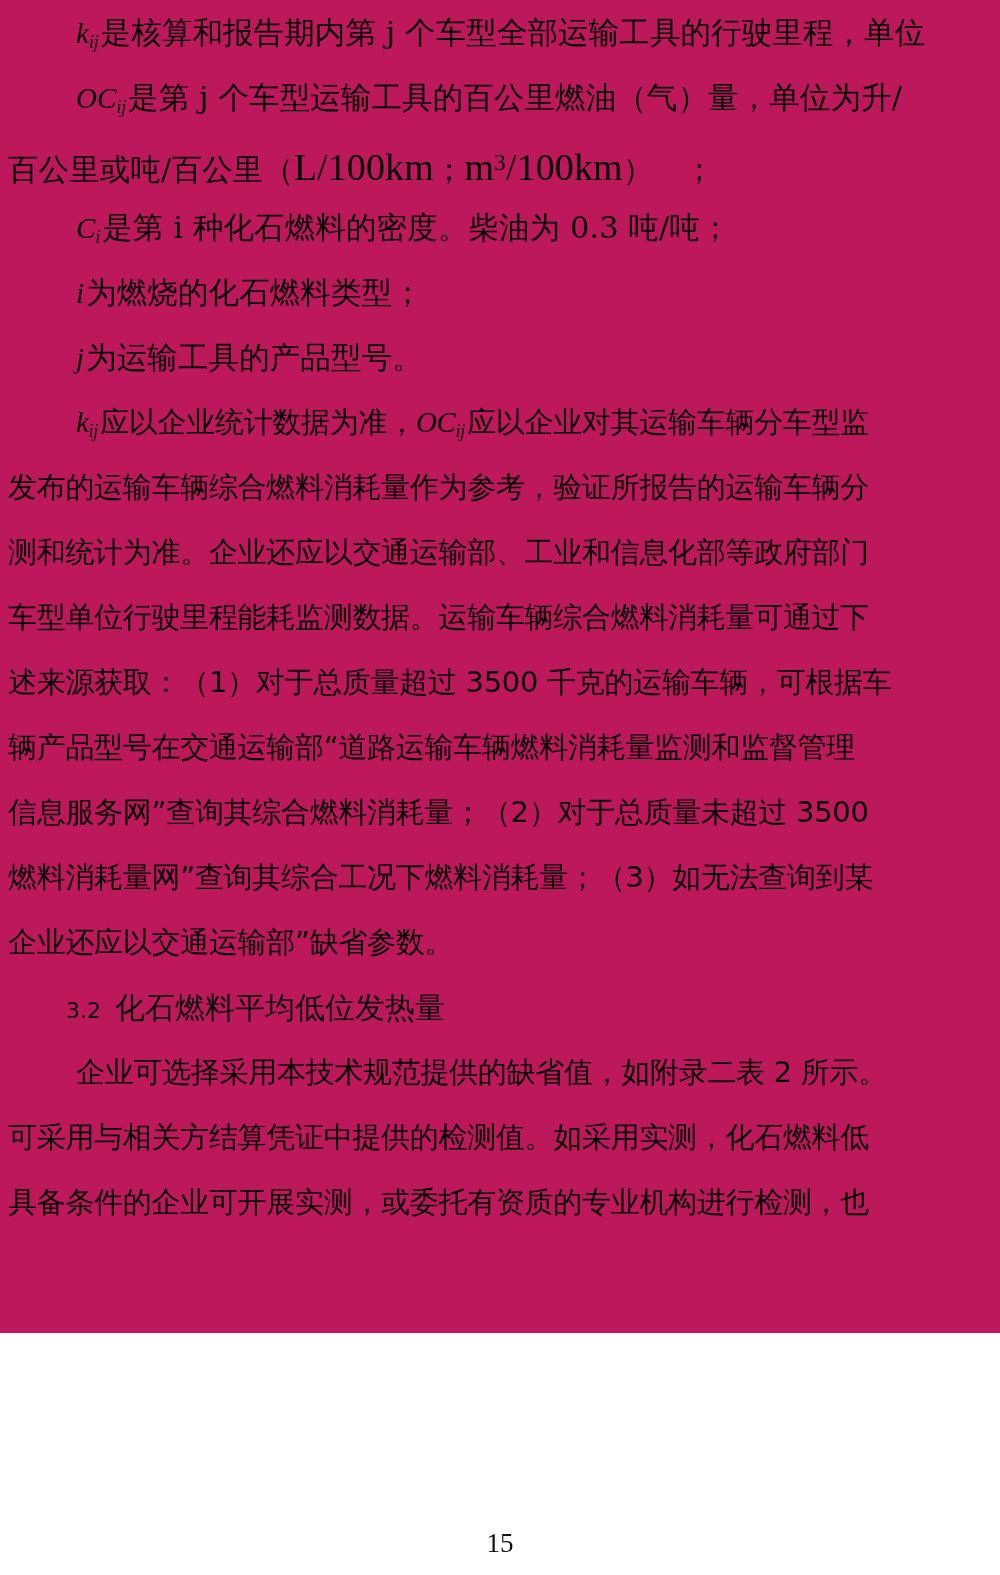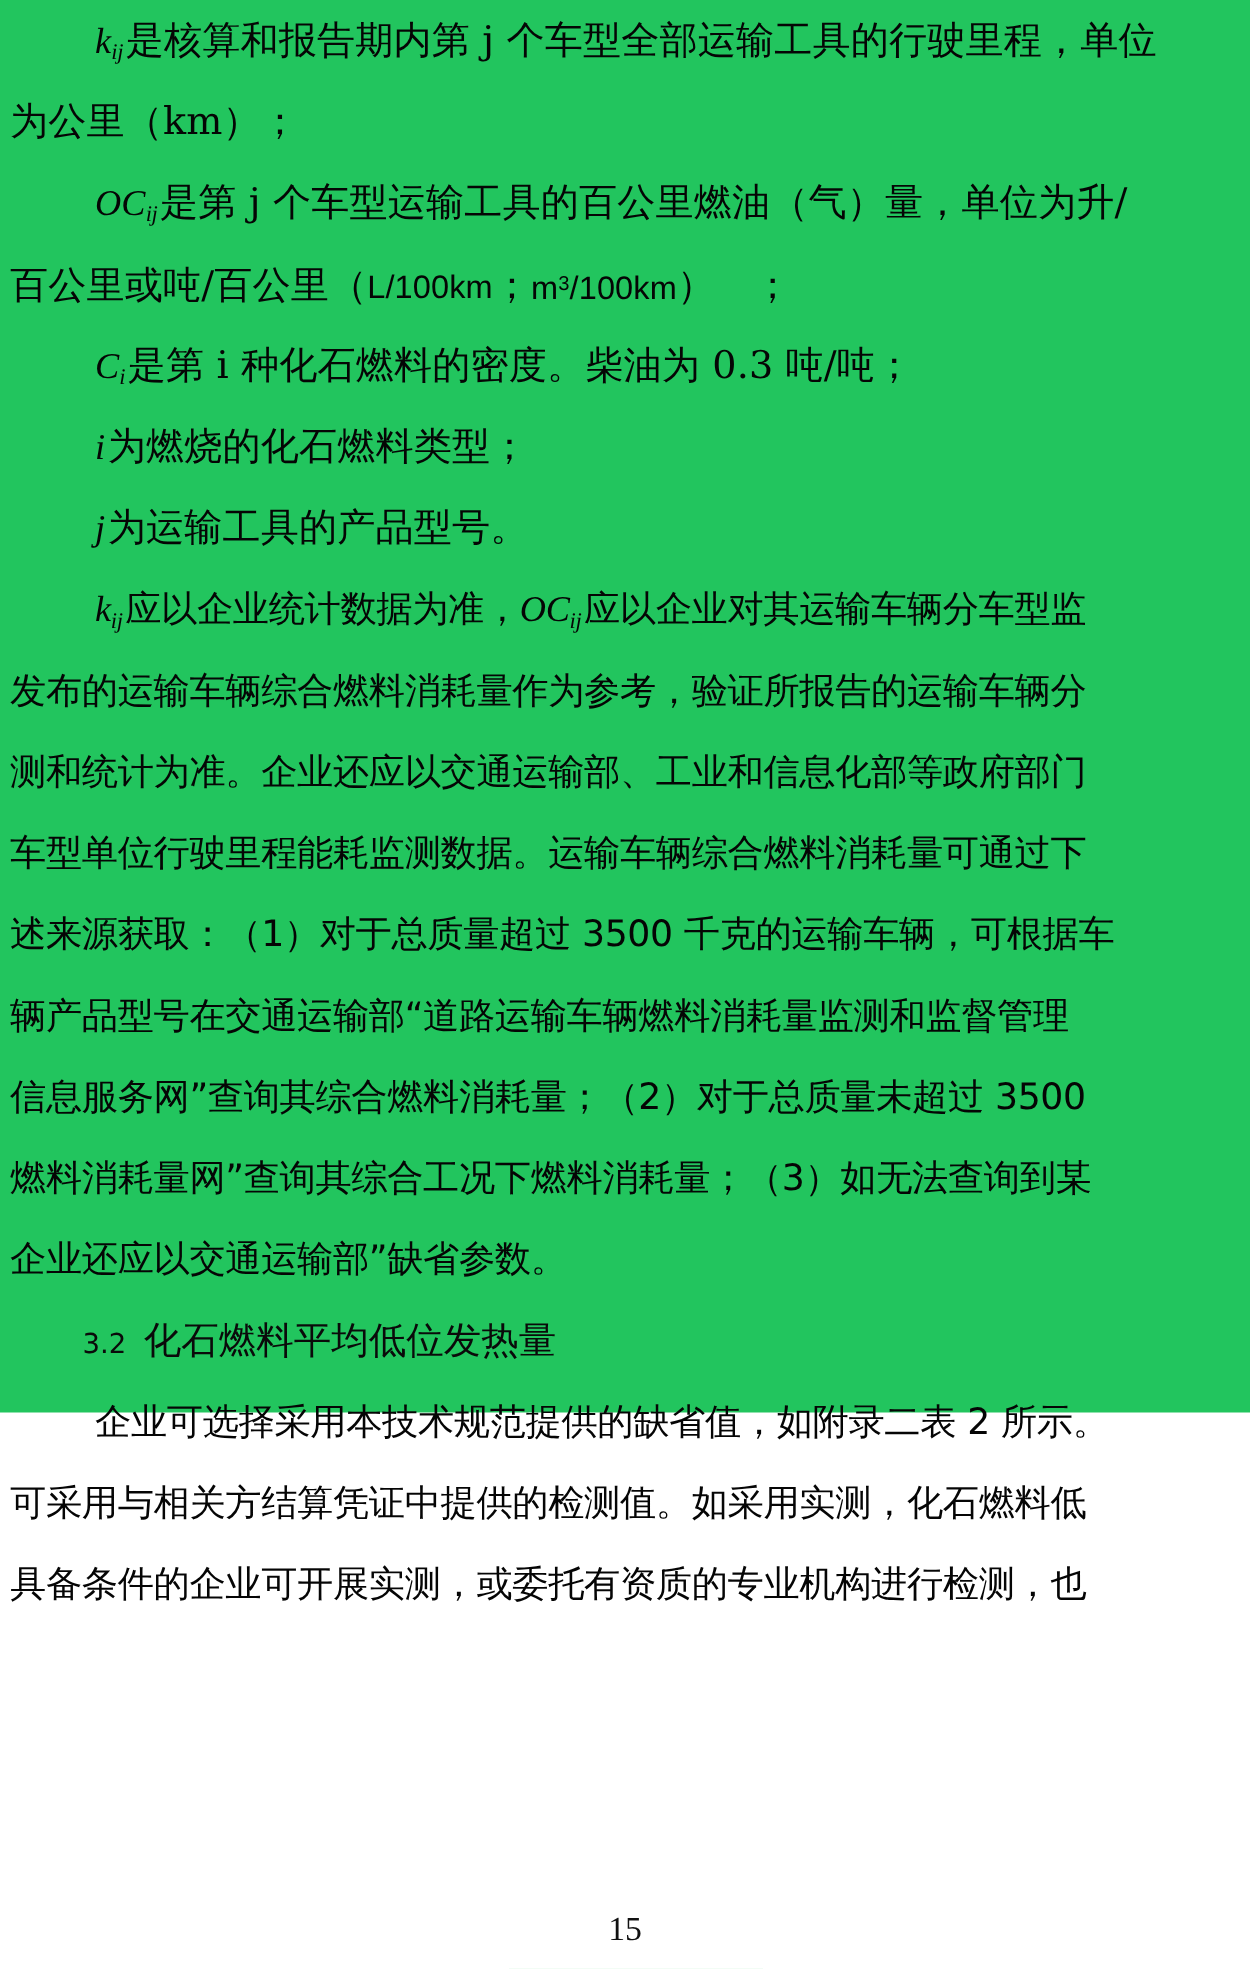--- a/index.html
+++ b/index.html
@@ -16,22 +16,22 @@
     font-family: "DejaVu Serif", "Liberation Serif", serif;
     color: #050505;
     -webkit-font-smoothing: antialiased;
   }
 
   .page {
     position: absolute;
     left: 0;
     top: 0;
     width: 1000px;
-    height: 1130px;
-    background: #22c55e;
+    height: 1333px;
+    background: #be185d;
   }
 
   .text-column {
     position: absolute;
     left: 8px;
     top: 0px;
     width: 940px;
   }
 
   
@@ -57,22 +57,22 @@
     font-size: 29px;
     padding-right: 2px;
   }
   .var sub {
     font-size: 0.62em;
     font-style: italic;
     vertical-align: -0.28em;
     letter-spacing: -0.2px;
   }
   .latin {
-    font-family: Liberation Sans, sans-serif;
-    font-size: 26px;
+    font-family: Liberation Serif, serif;
+    font-size: 38px;
   }
   .latin sup {
     font-size: 0.62em;
     vertical-align: 0.42em;
   }
 
   .section-heading {
     height: 65px;
     line-height: 65px;
     font-size: 30px;
@@ -112,23 +112,20 @@
 </head>
 <body>
 
 <div class="page">
 
   <div class="text-column">
 
     <div class="line indent2">
       <span class="var">k<sub>ij</sub></span><span>是核算和报告期内第 j 个车型全部运输工具的行驶里程，单位</span>
     </div>
-    <div class="line">
-      <span>为公里（km）；</span>
-    </div>
 
     <div class="line indent2">
       <span class="var">OC<sub>ij</sub></span><span>是第 j 个车型运输工具的百公里燃油（气）量，单位为升/</span>
     </div>
     <div class="line">
       <span>百公里或吨/百公里（</span><span class="latin">L/100km</span><span>；</span><span class="latin">m<sup>3</sup>/100km</span><span>）　；</span>
     </div>
 
     <div class="line indent2">
       <span class="var">C<sub>i</sub></span><span>是第 i 种化石燃料的密度。柴油为 0.3 吨/吨；</span>

